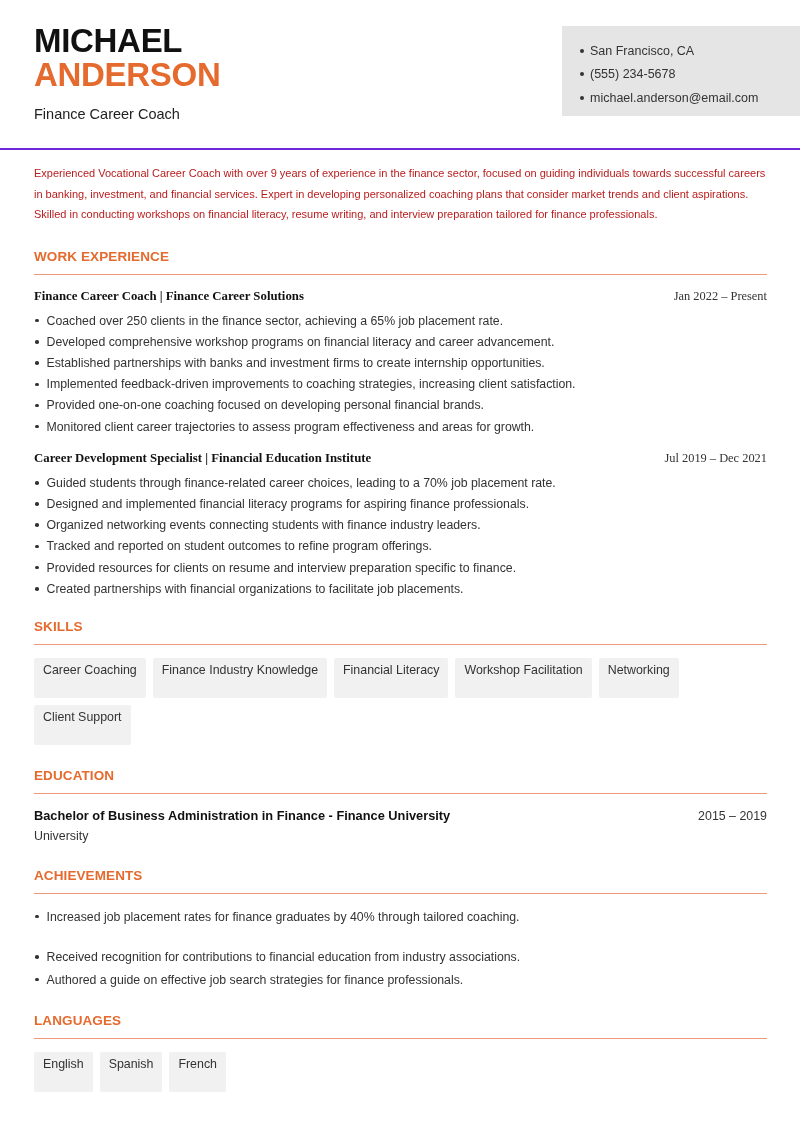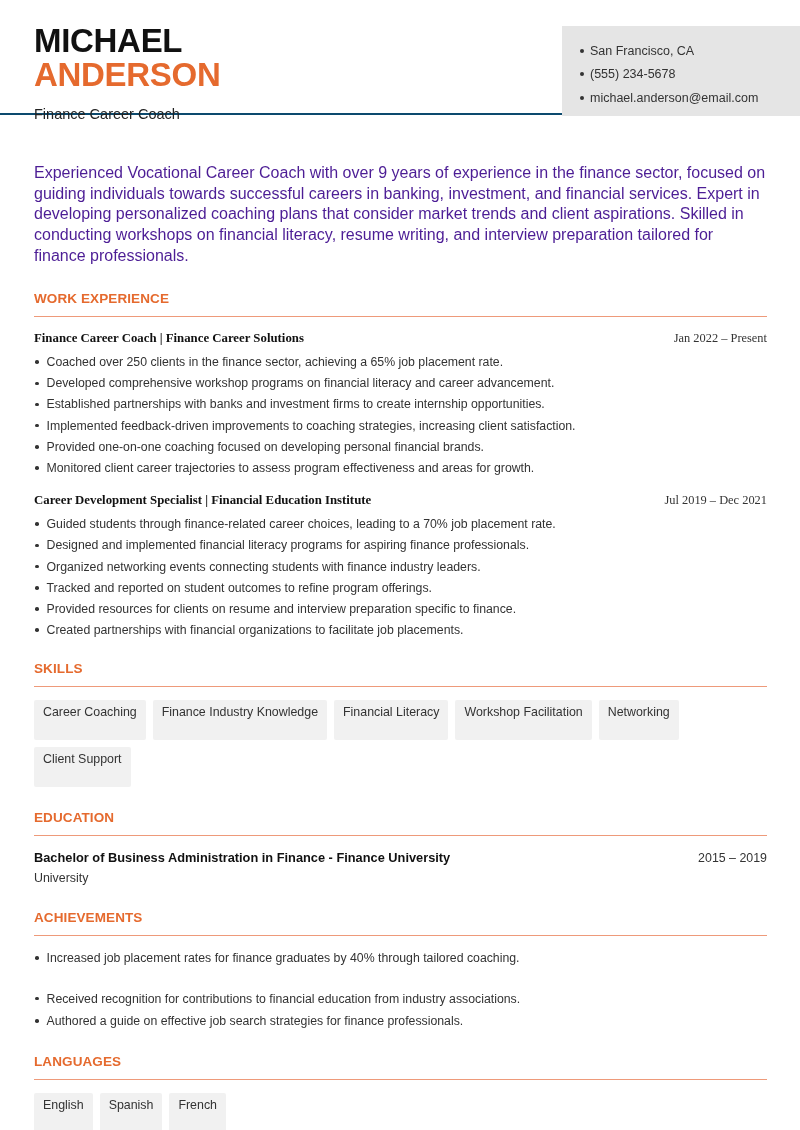--- a/index.html
+++ b/index.html
@@ -5,22 +5,22 @@
     * { box-sizing: border-box; margin: 0; padding: 0; }
     html, body { width: 800px; height: 1130px; background: #ffffff; }
     body {
       font-family: "Liberation Sans", "DejaVu Sans", sans-serif;
       color: #333333;
       position: relative;
       overflow: hidden;
     }
     .header {
       position: relative;
-      height: 115px;
-      border-bottom: 2px solid #0c4a6e;
+      height: 150px;
+      border-bottom: 2px solid #6d28d9;
     }
     .name-block {
       position: absolute;
       left: 34px;
       top: 24px;
     }
     .first-name {
       font-size: 33px;
       font-weight: bold;
       color: #111111;
@@ -64,23 +64,23 @@
       margin-right: 6px;
       flex-shrink: 0;
     }
     .content {
       position: absolute;
       left: 34px;
       top: 163px;
       width: 733px;
     }
     .summary {
-      font-size: 16px;
+      font-size: 11px;
       line-height: 20.7px;
-      color: #4c1d95;
+      color: #b91c1c;
     }
     .section-title {
       font-size: 13.5px;
       font-weight: bold;
       color: #e56a2e;
       padding-bottom: 10px;
       border-bottom: 1.5px solid #ee9a7a;
       letter-spacing: 0.1px;
     }
     .section { margin-top: 24px; }

